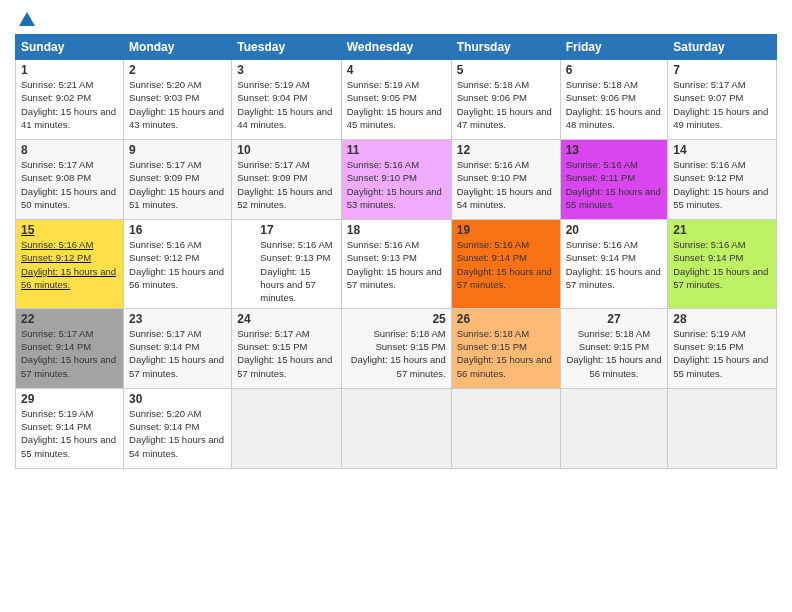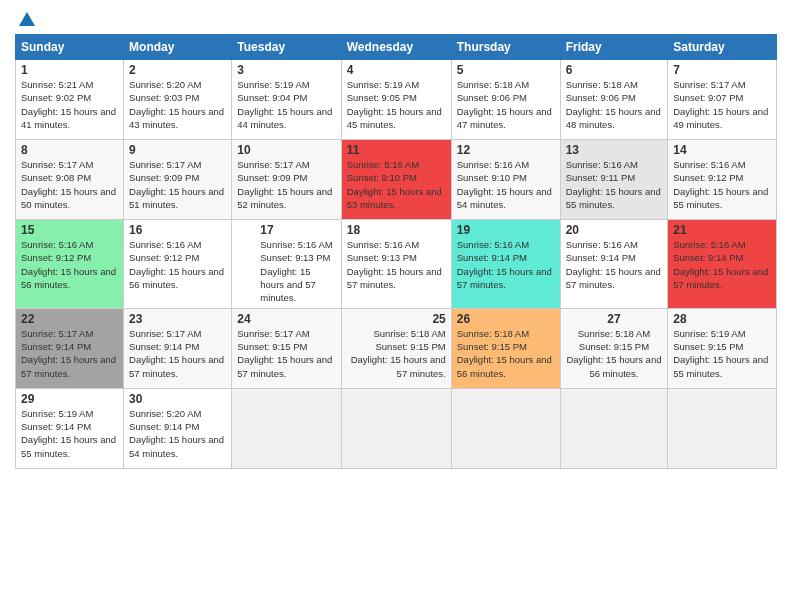--- a/index.html
+++ b/index.html
@@ -151,43 +151,43 @@
           <td style="background: rgb(255, 255, 255);"><span class="day-number">7</span>
 <span class="day-info">Sunrise: 5:17 AM<br>Sunset: 9:07 PM<br>Daylight: 15 hours and 49 minutes.</span></td>
         </tr>
         <tr>
           <td style="background: rgb(247, 247, 247);"><span class="day-number">8</span>
 <span class="day-info">Sunrise: 5:17 AM<br>Sunset: 9:08 PM<br>Daylight: 15 hours and 50 minutes.</span></td>
           <td style="background: rgb(247, 247, 247);"><span class="day-number">9</span>
 <span class="day-info">Sunrise: 5:17 AM<br>Sunset: 9:09 PM<br>Daylight: 15 hours and 51 minutes.</span></td>
           <td style="background: rgb(247, 247, 247);"><span class="day-number">10</span>
 <span class="day-info">Sunrise: 5:17 AM<br>Sunset: 9:09 PM<br>Daylight: 15 hours and 52 minutes.</span></td>
-          <td style="background: #ef4444;"><span class="day-number">11</span>
+          <td style="background: #f0abfc;"><span class="day-number">11</span>
 <span class="day-info">Sunrise: 5:16 AM<br>Sunset: 9:10 PM<br>Daylight: 15 hours and 53 minutes.</span></td>
           <td style="background: rgb(247, 247, 247);"><span class="day-number">12</span>
 <span class="day-info">Sunrise: 5:16 AM<br>Sunset: 9:10 PM<br>Daylight: 15 hours and 54 minutes.</span></td>
-          <td style="background: #e5e5e5;"><span class="day-number">13</span>
+          <td style="background: #d946ef;"><span class="day-number">13</span>
 <span class="day-info">Sunrise: 5:16 AM<br>Sunset: 9:11 PM<br>Daylight: 15 hours and 55 minutes.</span></td>
           <td style="background: rgb(247, 247, 247);"><span class="day-number">14</span>
 <span class="day-info">Sunrise: 5:16 AM<br>Sunset: 9:12 PM<br>Daylight: 15 hours and 55 minutes.</span></td>
         </tr>
         <tr>
-          <td style="background: #86efac;"><span class="day-number">15</span>
+          <td style="background: #fde047; text-decoration: underline;"><span class="day-number">15</span>
 <span class="day-info">Sunrise: 5:16 AM<br>Sunset: 9:12 PM<br>Daylight: 15 hours and 56 minutes.</span></td>
           <td style="background: rgb(255, 255, 255);"><span class="day-number">16</span>
 <span class="day-info">Sunrise: 5:16 AM<br>Sunset: 9:12 PM<br>Daylight: 15 hours and 56 minutes.</span></td>
           <td style="background: rgb(255, 255, 255); padding-left: 28px;"><span class="day-number">17</span>
 <span class="day-info">Sunrise: 5:16 AM<br>Sunset: 9:13 PM<br>Daylight: 15 hours and 57 minutes.</span></td>
           <td style="background: rgb(255, 255, 255);"><span class="day-number">18</span>
 <span class="day-info">Sunrise: 5:16 AM<br>Sunset: 9:13 PM<br>Daylight: 15 hours and 57 minutes.</span></td>
-          <td style="background: #5eead4;"><span class="day-number">19</span>
+          <td style="background: #f97316;"><span class="day-number">19</span>
 <span class="day-info">Sunrise: 5:16 AM<br>Sunset: 9:14 PM<br>Daylight: 15 hours and 57 minutes.</span></td>
           <td style="background: rgb(255, 255, 255);"><span class="day-number">20</span>
 <span class="day-info">Sunrise: 5:16 AM<br>Sunset: 9:14 PM<br>Daylight: 15 hours and 57 minutes.</span></td>
-          <td style="background: #ef4444;"><span class="day-number">21</span>
+          <td style="background: #bef264;"><span class="day-number">21</span>
 <span class="day-info">Sunrise: 5:16 AM<br>Sunset: 9:14 PM<br>Daylight: 15 hours and 57 minutes.</span></td>
         </tr>
         <tr>
           <td style="background: #a3a3a3;"><span class="day-number">22</span>
 <span class="day-info">Sunrise: 5:17 AM<br>Sunset: 9:14 PM<br>Daylight: 15 hours and 57 minutes.</span></td>
           <td style="background: rgb(247, 247, 247);"><span class="day-number">23</span>
 <span class="day-info">Sunrise: 5:17 AM<br>Sunset: 9:14 PM<br>Daylight: 15 hours and 57 minutes.</span></td>
           <td style="background: rgb(247, 247, 247);"><span class="day-number">24</span>
 <span class="day-info">Sunrise: 5:17 AM<br>Sunset: 9:15 PM<br>Daylight: 15 hours and 57 minutes.</span></td>
           <td style="background: rgb(247, 247, 247); text-align: right;"><span class="day-number">25</span>

